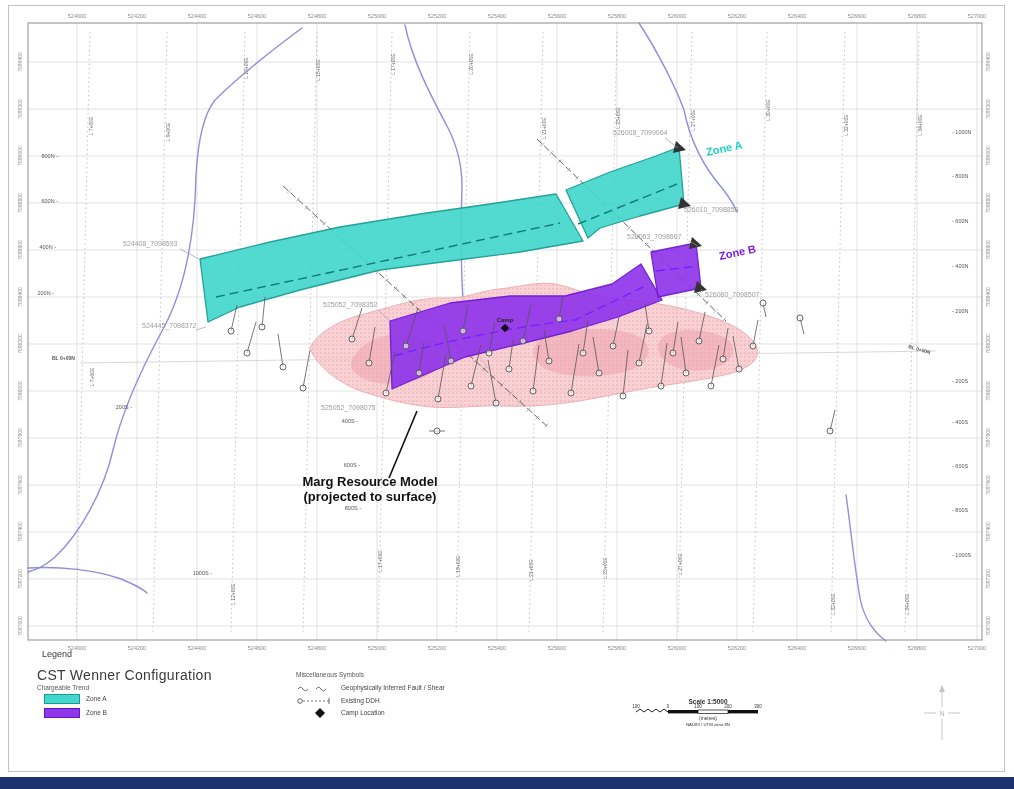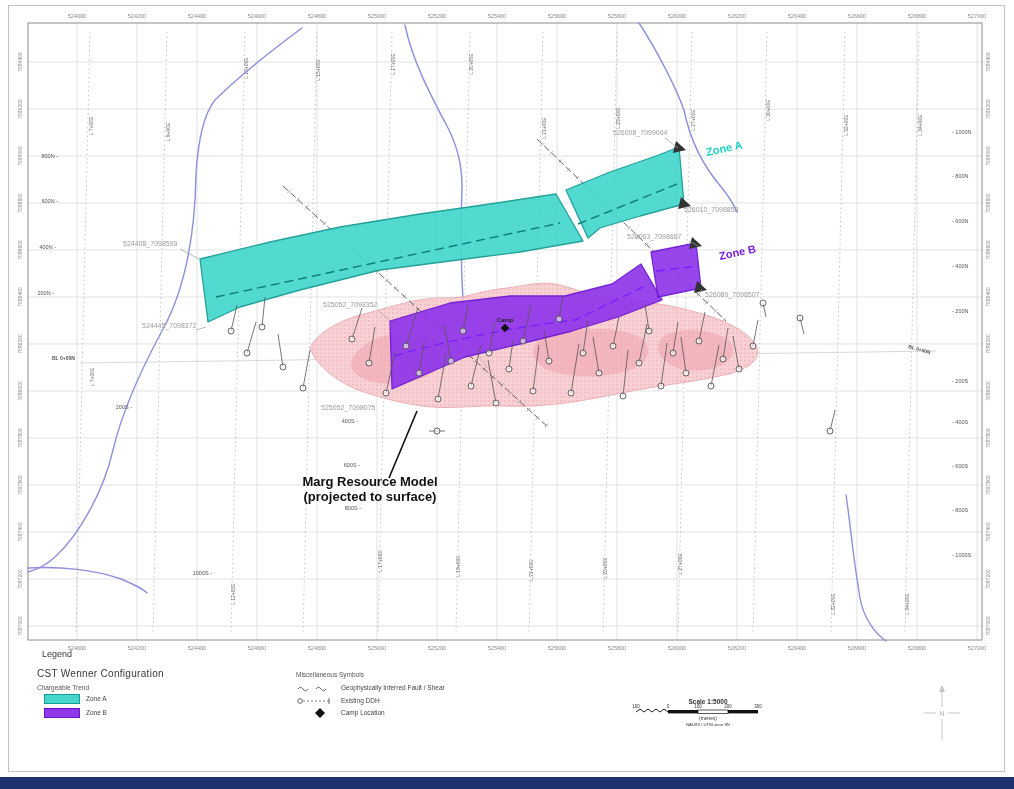--- a/index.html
+++ b/index.html
@@ -3,21 +3,21 @@
 <meta charset="utf-8">
 <style>
   html,body{margin:0;padding:0;background:#ffffff;}
   body{width:1014px;height:789px;position:relative;overflow:hidden;
        font-family:"Liberation Sans",sans-serif;}
   .abs{position:absolute;line-height:1.1;white-space:nowrap;color:#333;}
   .sheet-border{position:absolute;left:8px;top:5px;width:995px;height:765px;
        border:1px solid #c3c3c3;}
   #map-svg{position:absolute;left:0;top:0;}
   .lg-title{font-size:9px;color:#3a3a3a;text-align:right;}
-  .lg-section{font-size:10px;color:#3a3a3a;letter-spacing:.3px;}
+  .lg-section{font-size:14px;color:#3a3a3a;letter-spacing:.3px;}
   .lg-sub{font-size:6.5px;color:#555;}
   .lg-item{font-size:6.5px;color:#444;}
   .swatch{position:absolute;width:34px;height:8px;}
   .sym{position:absolute;}
   .bottom-bar{position:absolute;left:0;top:777px;width:1014px;height:12px;background:#1e316f;}
 </style>
 </head>
 <body>
 
 <div class="sheet-border"></div>

